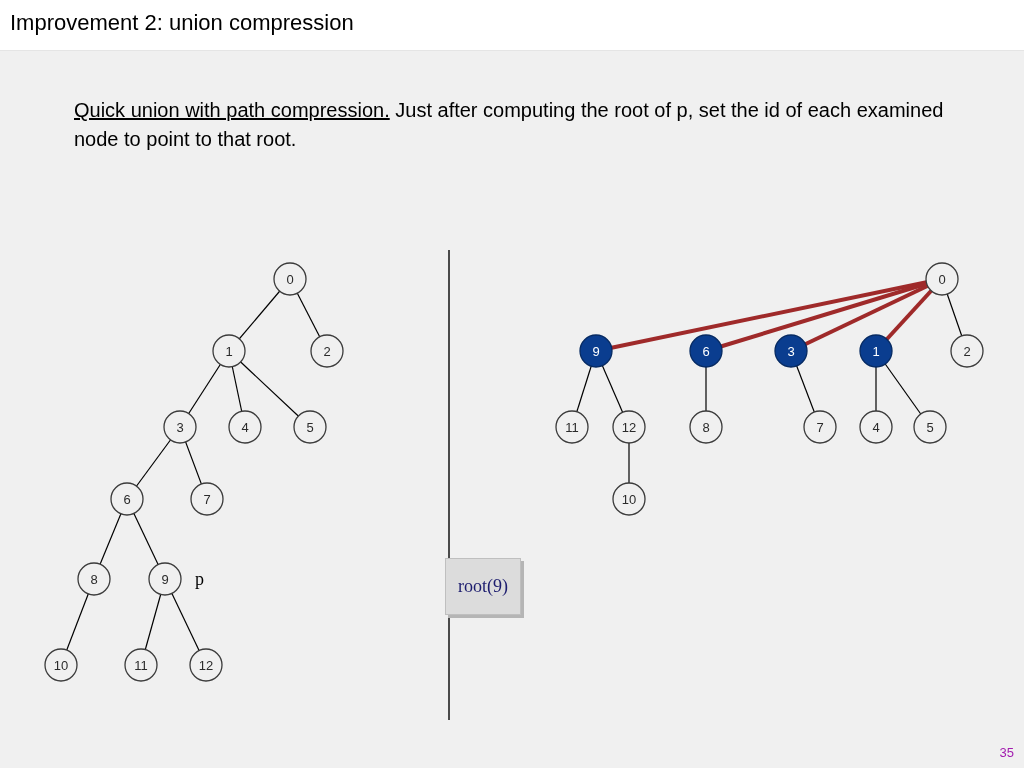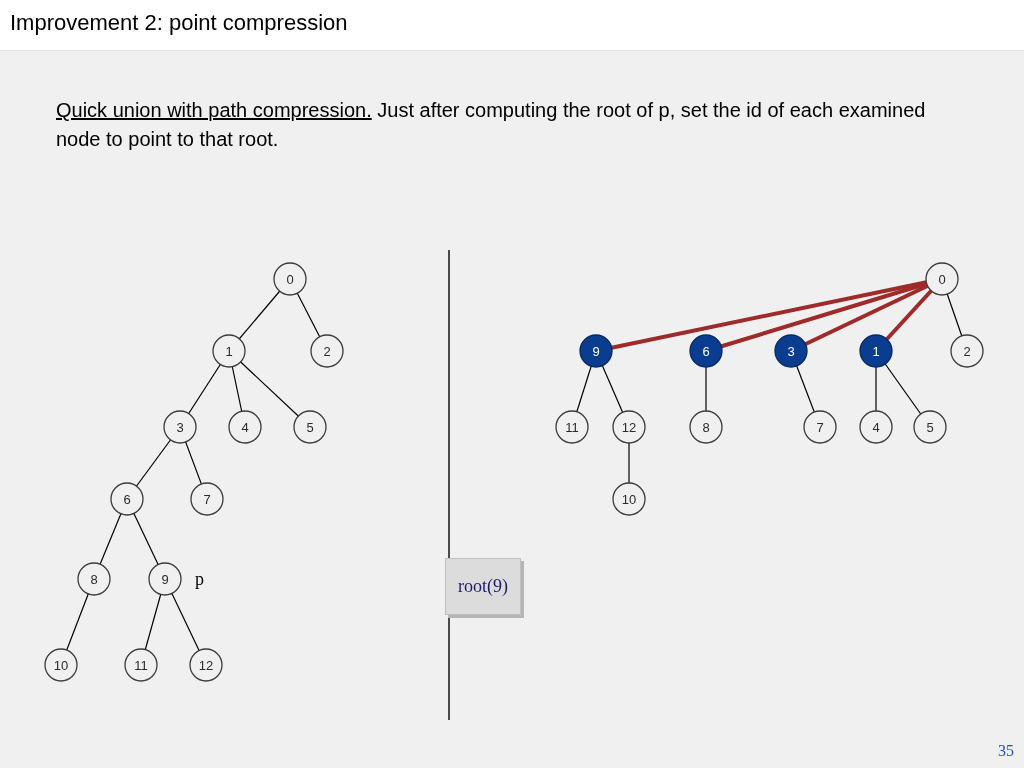--- a/index.html
+++ b/index.html
@@ -14,34 +14,34 @@
     overflow: hidden;
   }
   .title-bar {
     background: #ffffff;
     padding: 10px 10px 14px 10px;
     font-size: 22px;
     border-bottom: 1px solid #e5e5e5;
   }
   .body-text {
     position: absolute;
-    left: 56px;
+    left: 74px;
     top: 96px;
     width: 880px;
     font-size: 20px;
     line-height: 1.45;
   }
   .underline { text-decoration: underline; }
   .page-num {
     position: absolute;
     right: 10px;
     bottom: 8px;
-    font-size: 16px;
-    font-family: Liberation Serif, serif;
-    color: #1d4ed8;
+    font-size: 13px;
+    font-family: Liberation Sans, sans-serif;
+    color: #a21caf;
   }
   svg.diagram {
     position: absolute;
     left: 0;
     top: 0;
     width: 1024px;
     height: 768px;
     pointer-events: none;
   }
   .divider {
@@ -89,21 +89,21 @@
     border: 1px solid #bfbfbf;
     font-family: "Comic Sans MS", cursive;
     font-size: 18px;
     color: #1c1c6e;
     box-shadow: 3px 3px 0 #b5b5b5;
   }
 </style>
 </head>
 <body>
 
-<div class="title-bar">Improvement 2:  point compression</div>
+<div class="title-bar">Improvement 2:  union compression</div>
 
 <div class="body-text">
   <span class="underline">Quick union with path compression.</span><span>  Just after computing the root of p, set the id of each examined node to point to that root.</span>
 </div>
 
 <svg class="diagram" viewBox="0 0 1024 768">
 
   <line class="divider" x1="449" y1="250" x2="449" y2="720"></line>
 
   <g>

